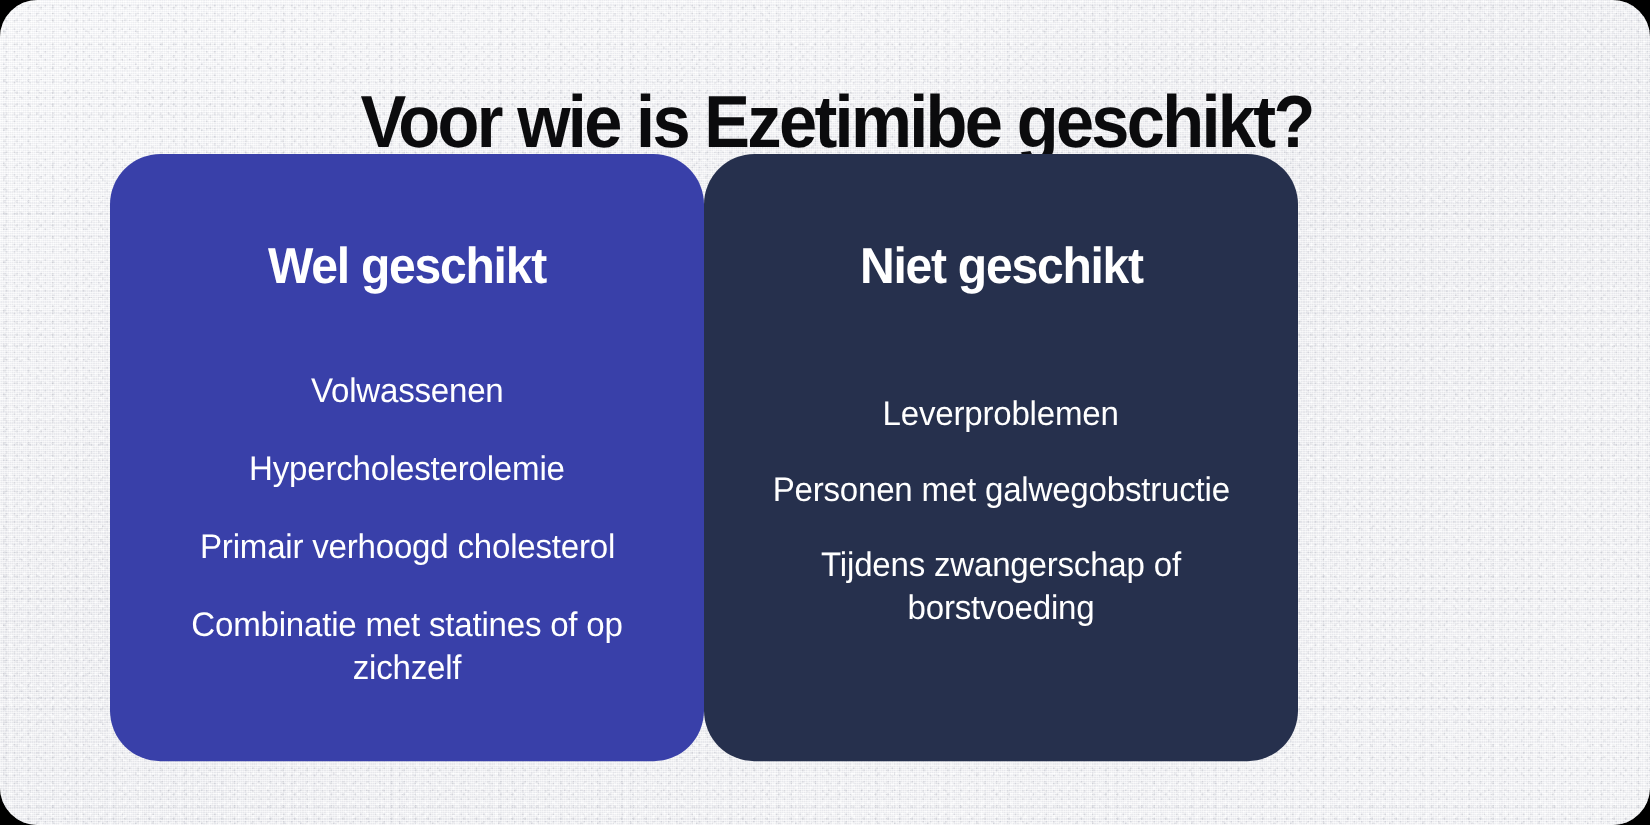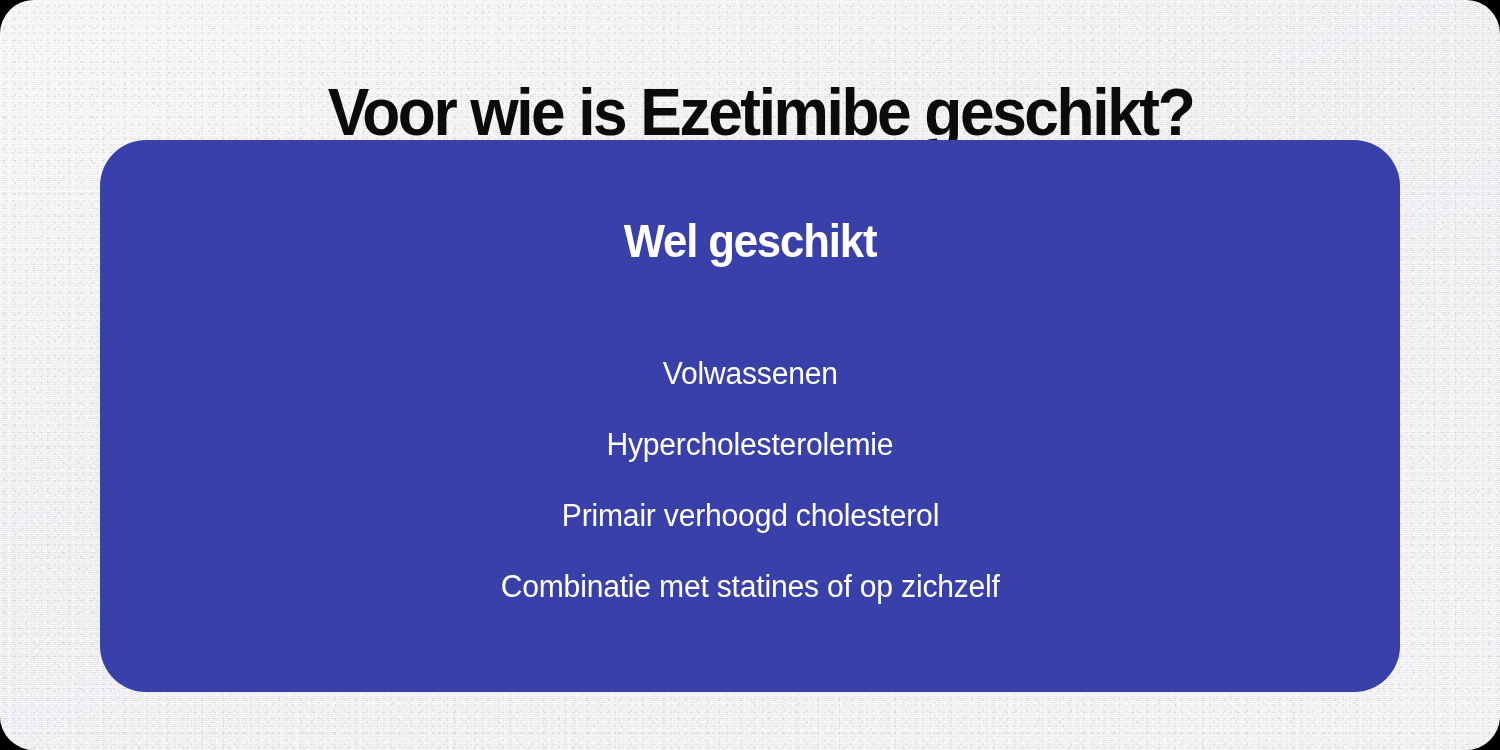--- a/index.html
+++ b/index.html
@@ -79,21 +79,21 @@
     transform: scaleX(.93);
     transform-origin: 50% 50%;
     white-space: nowrap;
   }
 
   
   .cards {
     position: absolute;
     left: 100px;
     top: 140px;
-    width: 1300px;
+    width: 1080px;
     height: 552px;
     display: flex;
     flex-direction: row;
   }
 
   .card {
     position: relative;
     flex: 1 1 0;
     border-radius: 46px;
     box-sizing: border-box;
@@ -159,16 +159,24 @@
       <section class="card card-suitable">
         <h2 class="card-heading">Wel geschikt</h2>
         <ul class="card-list">
           <li class="card-list-item">Volwassenen</li>
           <li class="card-list-item">Hypercholesterolemie</li>
           <li class="card-list-item">Primair verhoogd cholesterol</li>
           <li class="card-list-item">Combinatie met statines of op zichzelf</li>
         </ul>
       </section>
 
+      <section class="card card-unsuitable">
+        <h2 class="card-heading">Niet geschikt</h2>
+        <ul class="card-list">
+          <li class="card-list-item">Leverproblemen</li>
+          <li class="card-list-item">Personen met galwegobstructie</li>
+          <li class="card-list-item">Tijdens zwangerschap of borstvoeding</li>
+        </ul>
+      </section>
 
     </div>
   </div>
 </div>
 
 </body></html>

